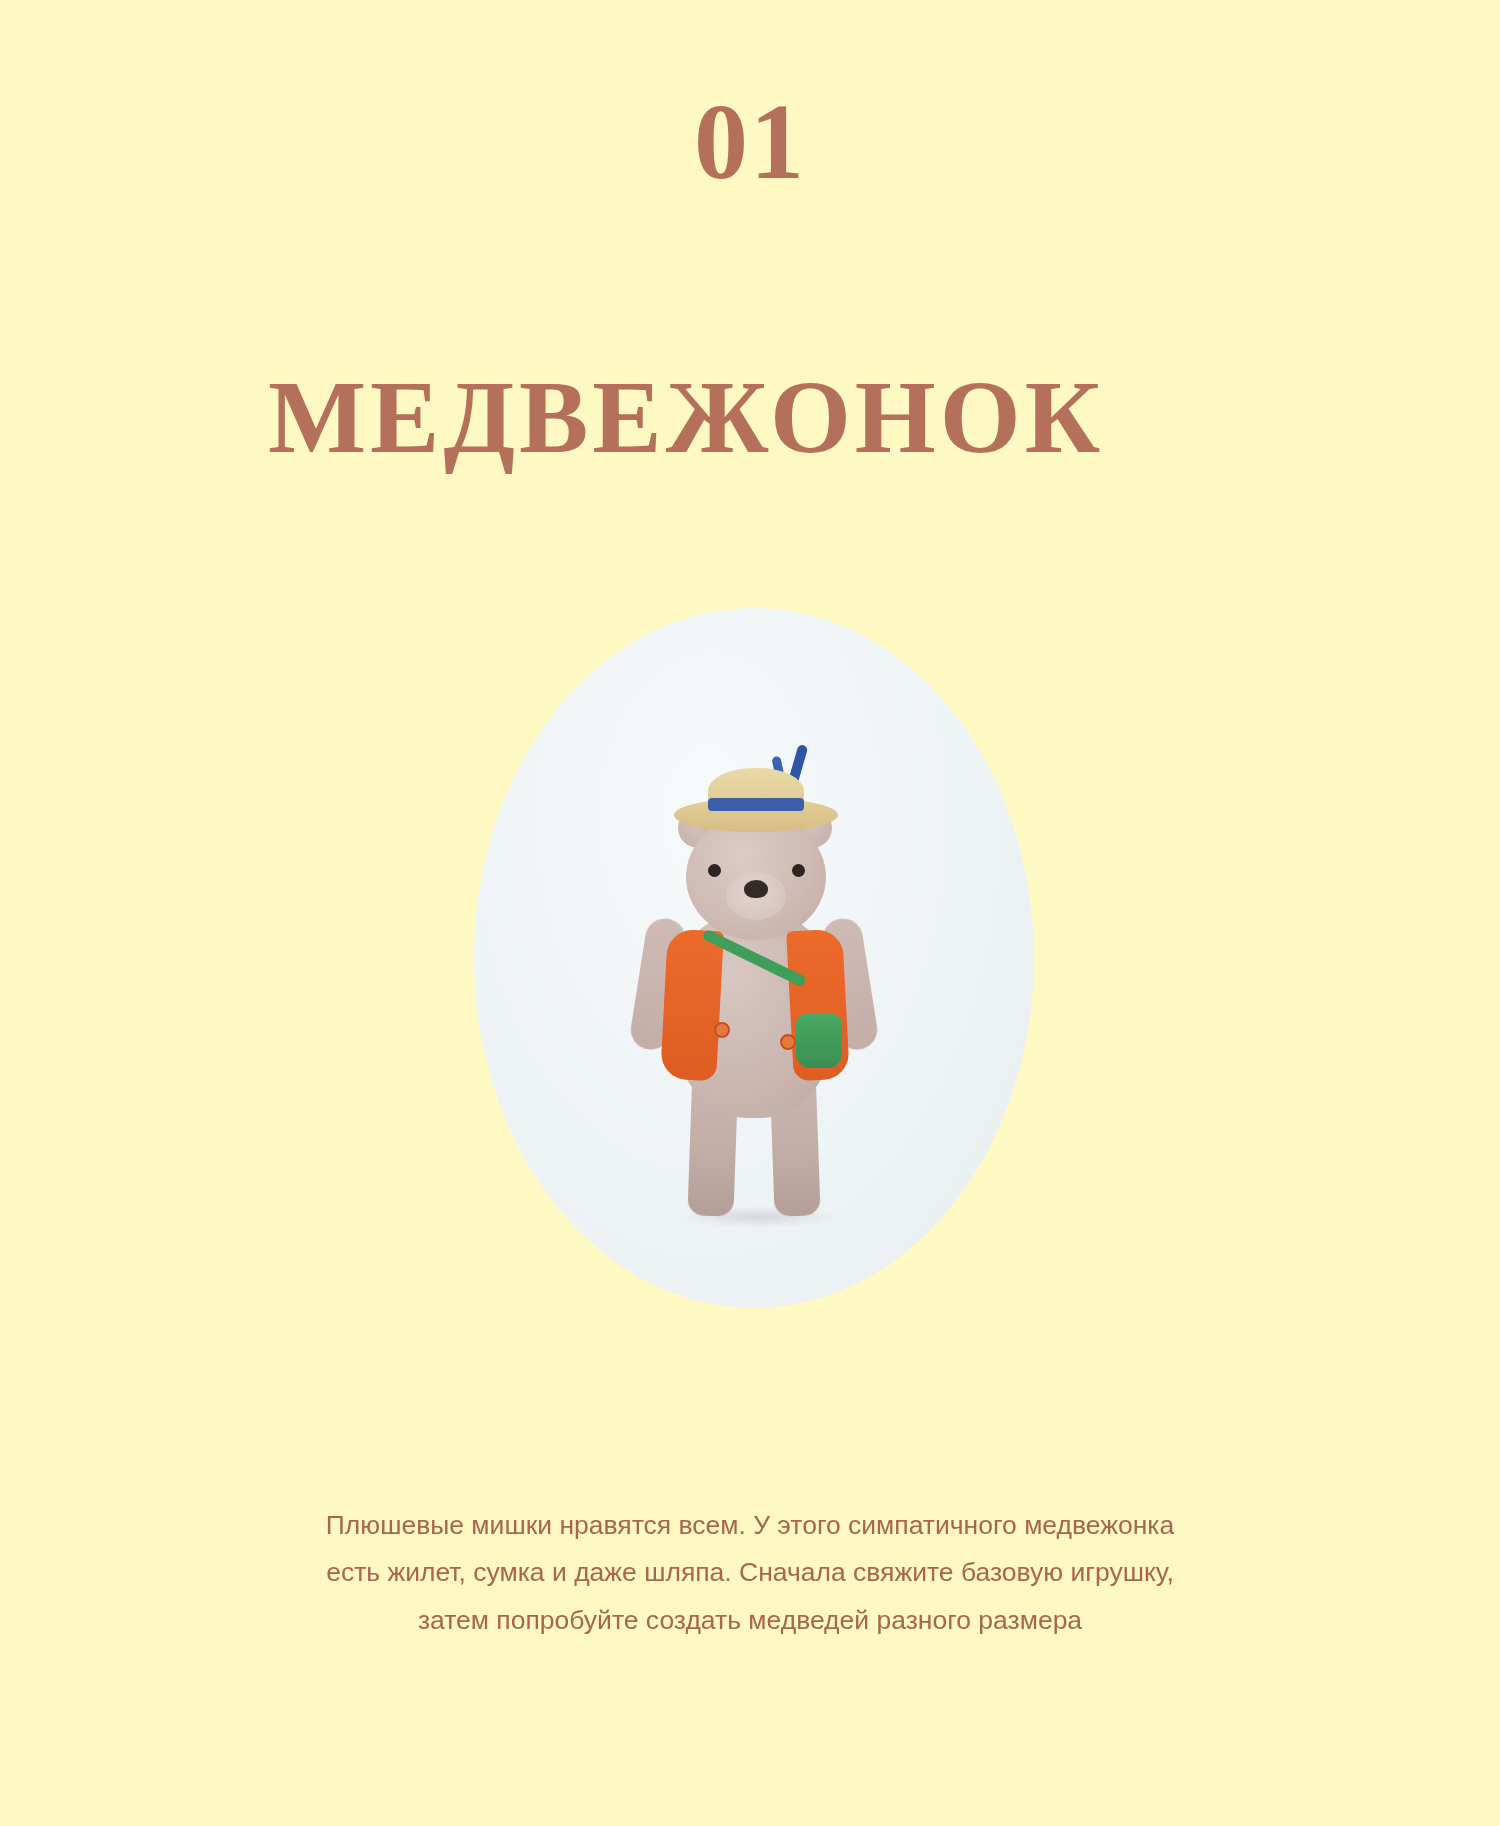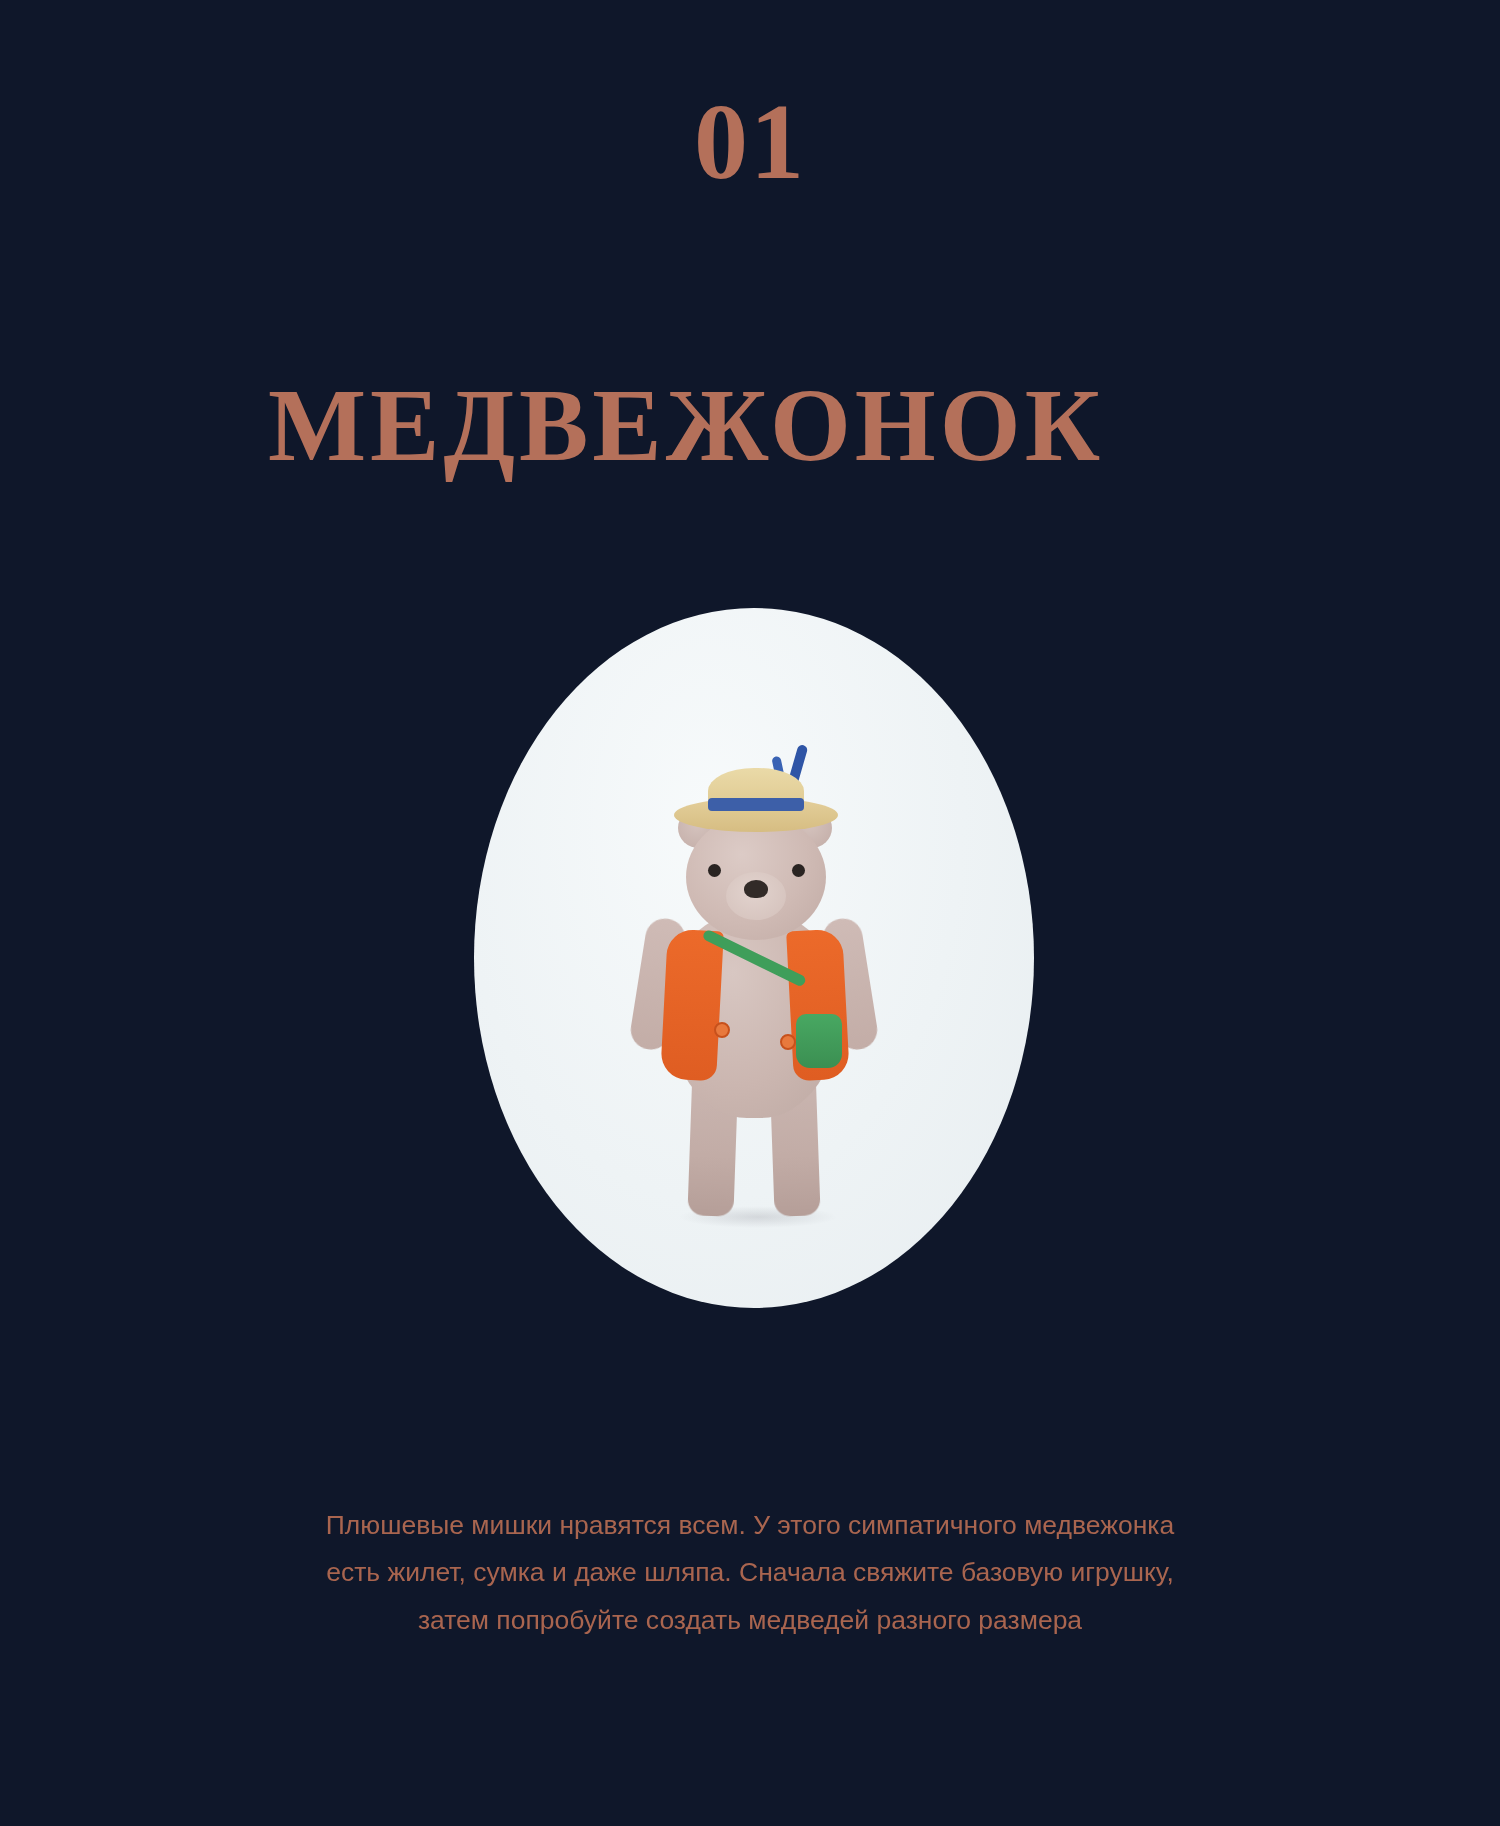--- a/index.html
+++ b/index.html
@@ -11,42 +11,42 @@
     width: 1500px;
     height: 1826px;
     position: relative;
     overflow: hidden;
     font-family: "Liberation Sans", sans-serif;
   }
 
   .page {
     position: absolute;
     inset: 0;
-    background: #0f172a;
+    background: #fef9c3;
   }
 
   
   .chapter-number {
     position: absolute;
     top: 88px;
     left: 0;
     width: 1500px;
     text-align: center;
     font-family: "Liberation Serif", serif;
     font-size: 108px;
     line-height: 1;
     font-weight: 700;
     letter-spacing: 2px;
     color: #b4705a;
   }
 
   
   .chapter-title {
     position: absolute;
-    top: 300px;
+    top: 292px;
     left: 0;
     width: 1372px;
     text-align: center;
     font-family: "Liberation Serif", serif;
     font-size: 104px;
     line-height: 1.05;
     font-weight: 700;
     letter-spacing: 4px;
     color: #b4705a;
     white-space: nowrap;

